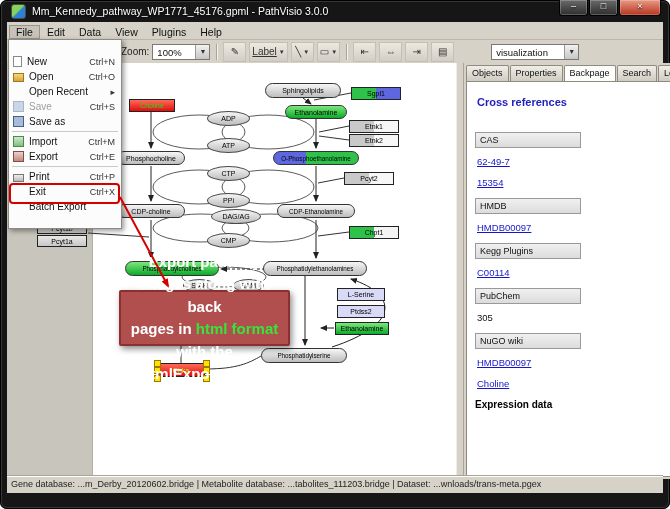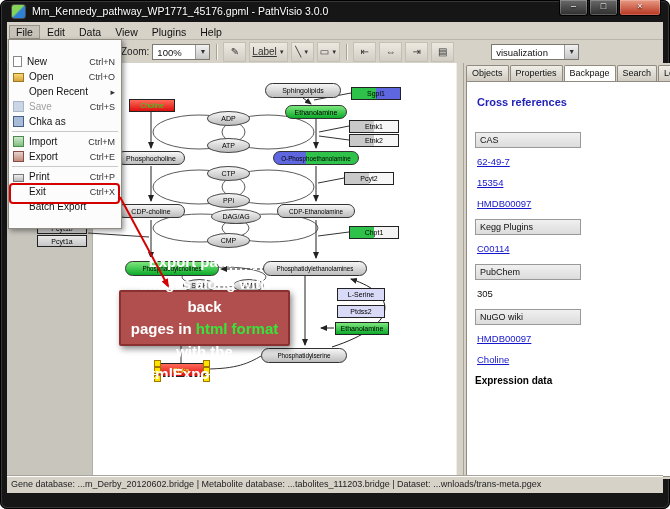--- a/index.html
+++ b/index.html
@@ -285,20 +285,21 @@
           <div class="crossref-title">Cross references</div>
           <div id="bp-sections">
               <div class="bp-section">
                 <div class="bp-header">CAS</div>
                 <div class="bp-link">62-49-7</div>
               </div>
               <div class="bp-section">
                 <div class="bp-link">15354</div>
               </div>
               <div class="bp-section">
+                <div class="bp-header">HMDB</div>
                 <div class="bp-link">HMDB00097</div>
               </div>
               <div class="bp-section">
                 <div class="bp-header">Kegg Plugins</div>
                 <div class="bp-link">C00114</div>
               </div>
               <div class="bp-section">
                 <div class="bp-header">PubChem</div>
                 <div class="bp-value">305</div>
               </div>
@@ -336,21 +337,21 @@
             <span class="fm-label">Open Recent</span>
             <span class="fm-shortcut">▸</span>
           </div>
           <div class="fm-item disabled">
             <span class="mi mi-save"></span>
             <span class="fm-label">Save</span>
             <span class="fm-shortcut">Ctrl+S</span>
           </div>
           <div class="fm-item">
             <span class="mi mi-saveas"></span>
-            <span class="fm-label">Chka as</span>
+            <span class="fm-label">Save as</span>
             <span class="fm-shortcut"></span>
           </div>
           <div class="fm-sep"></div>
           <div class="fm-item">
             <span class="mi mi-import"></span>
             <span class="fm-label">Import</span>
             <span class="fm-shortcut">Ctrl+M</span>
           </div>
           <div class="fm-item">
             <span class="mi mi-export"></span>

